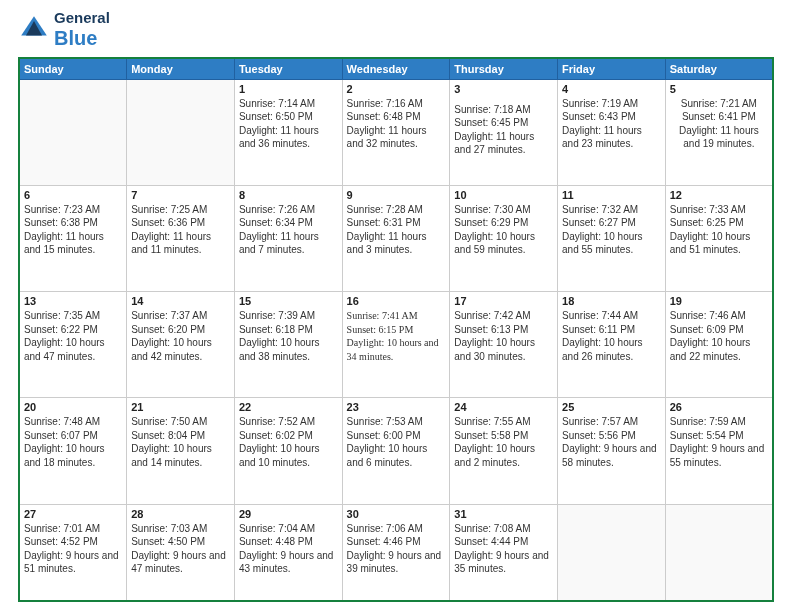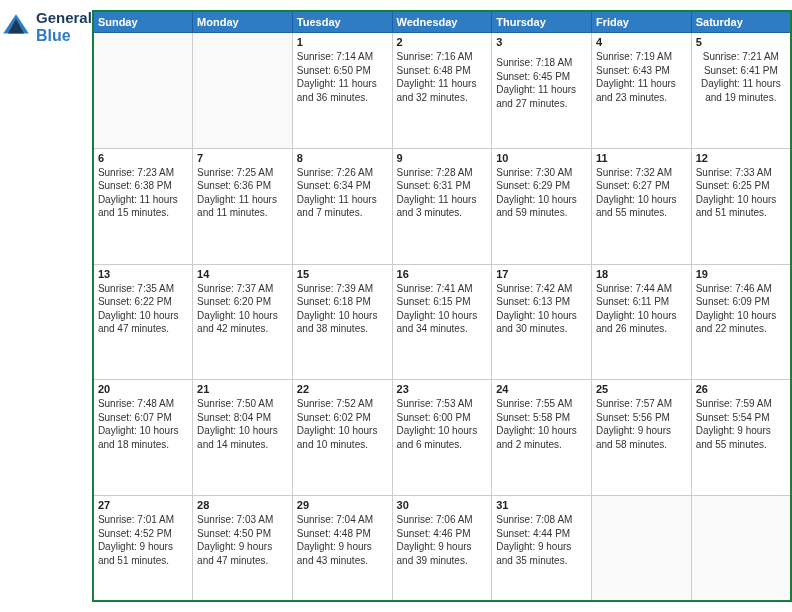--- a/index.html
+++ b/index.html
@@ -6,23 +6,23 @@
     body {
       width: 792px;
       height: 612px;
       font-family: Arial, sans-serif;
       background: #fff;
       overflow: hidden;
     }
     .page {
       width: 792px;
       height: 612px;
-      padding: 10px 0;
+      padding: 10px 18px;
       display: flex;
-      flex-direction: row;
+      flex-direction: column;
     }
     .header {
       display: flex;
       justify-content: space-between;
       align-items: flex-start;
       margin-bottom: 8px;
     }
     .logo {
       display: flex;
       align-items: center;
@@ -97,21 +97,21 @@
 
 <div class="page">
   <div class="header">
     <div class="logo">
       <svg class="logo-icon" viewBox="0 0 40 40">
         <polygon points="20,4 36,28 4,28" fill="#2e7dc4"></polygon>
         <polygon points="20,10 30,28 10,28" fill="#1a3a5c"></polygon>
       </svg>
       <div>
         <div style="font-size:15px;font-weight:bold;color:#1a3a5c;line-height:1.1;">General</div>
-        <div style="font-size:16px;font-weight:bold;color:#2e7dc4;line-height:1.1;">Blue</div>
+        <div style="font-size:20px;font-weight:bold;color:#2e7dc4;line-height:1.1;">Blue</div>
       </div>
     </div>
     <div class="title-area">
       <div class="month-title"></div>
       <div class="location"></div>
     </div>
   </div>
 
   <table class="calendar">
     <thead>
@@ -218,21 +218,21 @@
 Daylight: 10 hours and 42 minutes.</div>
           </td>
           <td>
             <span class="day-num">15</span>
             <div class="day-info" style="white-space: pre-line;">Sunrise: 7:39 AM
 Sunset: 6:18 PM
 Daylight: 10 hours and 38 minutes.</div>
           </td>
           <td>
             <span class="day-num">16</span>
-            <div class="day-info" style="white-space: pre-line;">Sunrise: 7:41 AM
+            <div class="day-info" style="white-space: pre-line; font-family: Liberation Serif, serif;">Sunrise: 7:41 AM
 Sunset: 6:15 PM
 Daylight: 10 hours and 34 minutes.</div>
           </td>
           <td>
             <span class="day-num">17</span>
             <div class="day-info" style="white-space: pre-line;">Sunrise: 7:42 AM
 Sunset: 6:13 PM
 Daylight: 10 hours and 30 minutes.</div>
           </td>
           <td>

